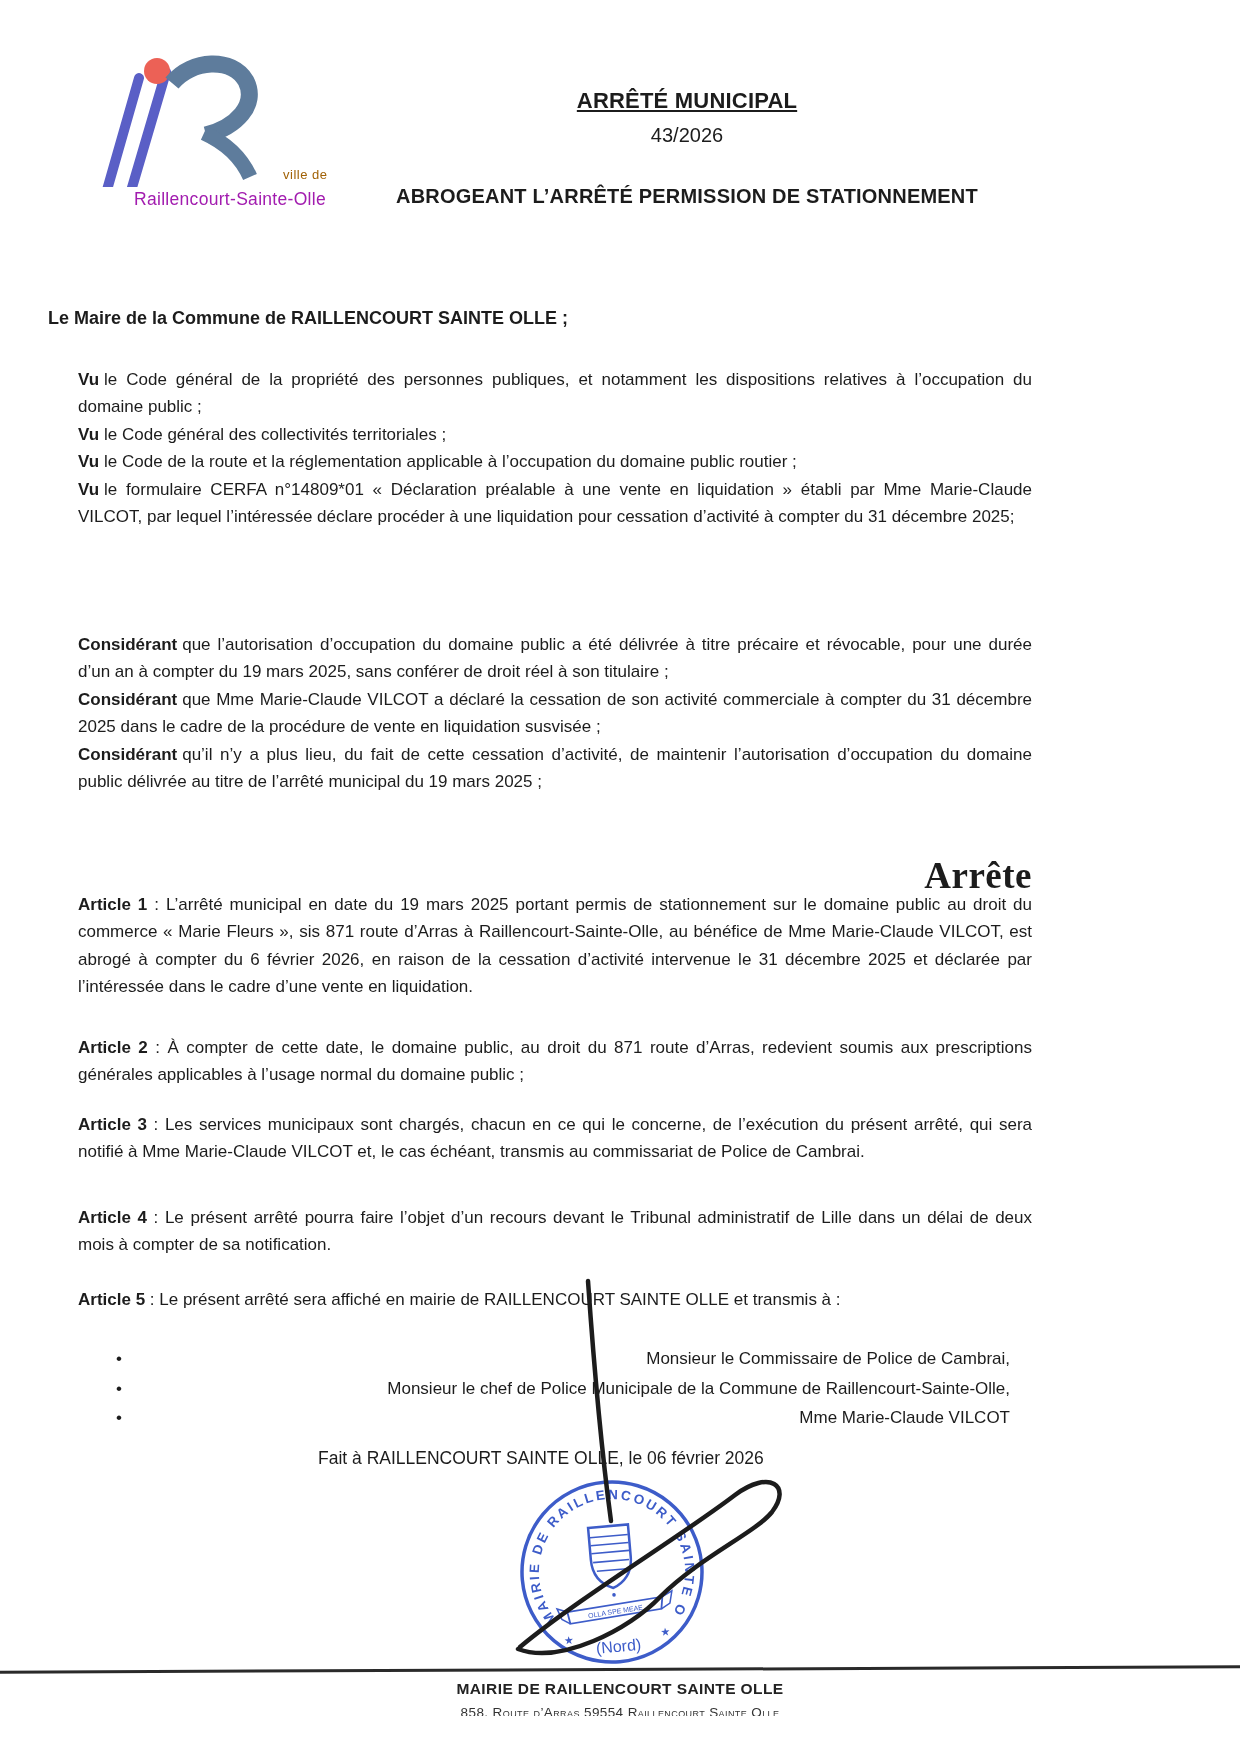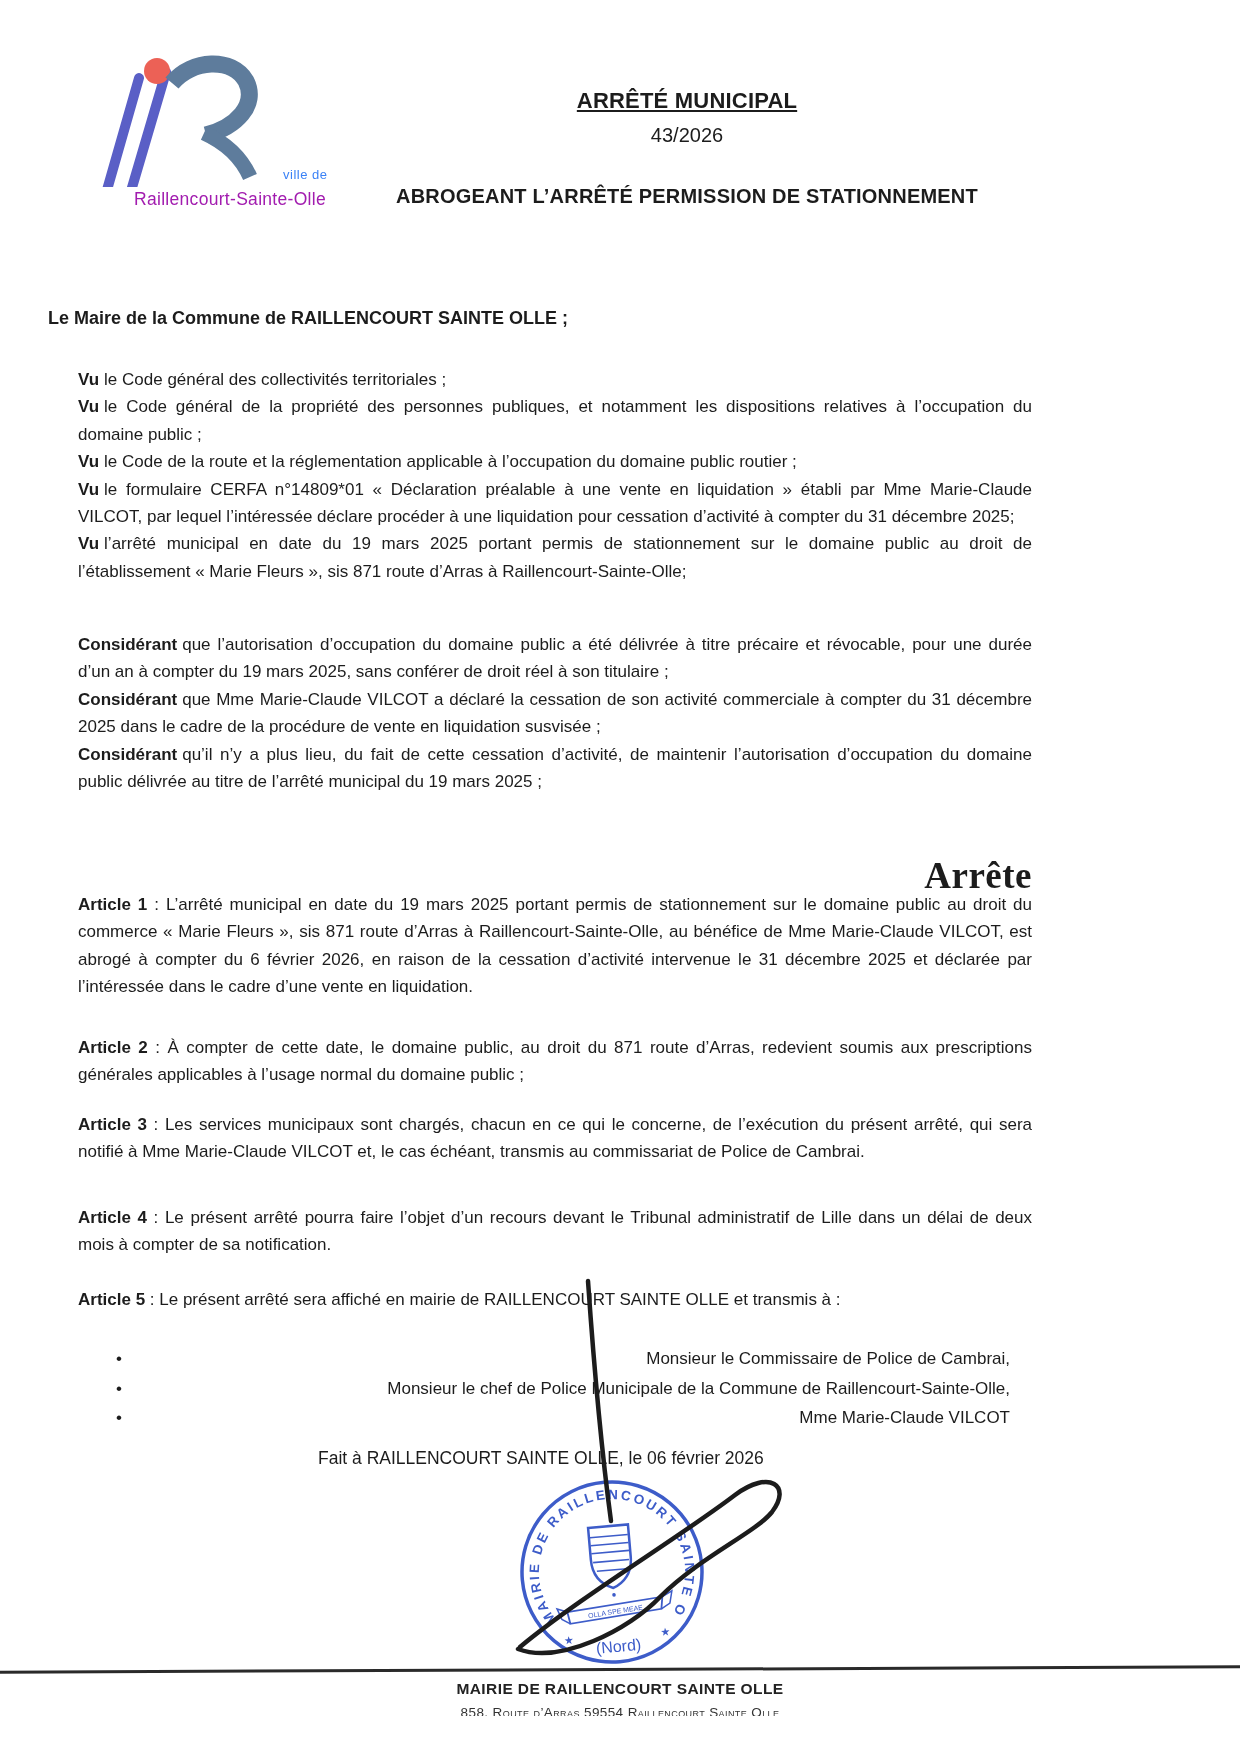--- a/index.html
+++ b/index.html
@@ -6,21 +6,21 @@
   .page{
     position:relative;width:1240px;height:1754px;margin:0 auto;
     background:#ffffff;overflow:hidden;
     font-family:"Liberation Sans","DejaVu Sans",sans-serif;
     color:#1c1c1c;
   }
   .abs{position:absolute;}
   
   .logo-block{left:100px;top:55px;width:250px;height:160px;}
   .logo-svg{position:absolute;left:0;top:0;}
-  .ville-de{position:absolute;left:183px;top:112px;font-size:13px;color:#3b82f6;letter-spacing:.5px;}
+  .ville-de{position:absolute;left:183px;top:112px;font-size:13px;color:#a16207;letter-spacing:.5px;}
   .commune-name{position:absolute;left:34px;top:134px;font-size:17.5px;color:#a21caf;letter-spacing:.3px;}
   .title-block{left:340px;top:80px;width:694px;text-align:center;}
   .doc-title{font-size:22px;font-weight:bold;text-decoration:underline;letter-spacing:.2px;margin:8px;}
   .doc-number{font-size:20px;margin-top:10px;}
   .doc-subtitle{font-size:20px;font-weight:bold;margin-top:38px;letter-spacing:.2px;}
   
   .intro{left:48px;top:308px;width:980px;font-size:18px;font-weight:bold;}
   .text-col{left:78px;width:954px;}
   .text-col p{margin:0;font-size:17px;line-height:27.4px;text-align:justify;}
   b.lead{margin-right:5px;}
@@ -61,25 +61,24 @@
 
   <div class="abs title-block">
     <h1 class="doc-title">ARRÊTÉ MUNICIPAL</h1>
     <div class="doc-number">43/2026</div>
     <div class="doc-subtitle">ABROGEANT L’ARRÊTÉ PERMISSION DE STATIONNEMENT</div>
   </div>
 
   <div class="abs intro">Le Maire de la Commune de RAILLENCOURT SAINTE OLLE ;</div>
 
   <div class="abs text-col" style="top:366px;">
+    <p><b class="lead">Vu</b><span>le Code général de la propriété des personnes publiques, et notamment les dispositions relatives à l’occupation du domaine public ;</span></p>
     <p><b class="lead">Vu</b><span>le Code général des collectivités territoriales ;</span></p>
-    <p><b class="lead">Vu</b><span>le Code général de la propriété des personnes publiques, et notamment les dispositions relatives à l’occupation du domaine public ;</span></p>
     <p><b class="lead">Vu</b><span>le Code de la route et la réglementation applicable à l’occupation du domaine public routier ;</span></p>
     <p><b class="lead">Vu</b><span>le formulaire CERFA n°14809*01 « Déclaration préalable à une vente en liquidation » établi par Mme Marie-Claude VILCOT, par lequel l’intéressée déclare procéder à une liquidation pour cessation d’activité à compter du 31 décembre 2025;</span></p>
-    <p><b class="lead">Vu</b><span>l’arrêté municipal en date du 19 mars 2025 portant permis de stationnement sur le domaine public au droit de l’établissement « Marie Fleurs », sis 871 route d’Arras à Raillencourt-Sainte-Olle;</span></p>
   </div>
 
   <div class="abs text-col" style="top:631px;">
     <p><b class="lead">Considérant</b><span>que l’autorisation d’occupation du domaine public a été délivrée à titre précaire et révocable, pour une durée d’un an à compter du 19 mars 2025, sans conférer de droit réel à son titulaire ;</span></p>
     <p><b class="lead">Considérant</b><span>que Mme Marie-Claude VILCOT a déclaré la cessation de son activité commerciale à compter du 31 décembre 2025 dans le cadre de la procédure de vente en liquidation susvisée ;</span></p>
     <p><b class="lead">Considérant</b><span>qu’il n’y a plus lieu, du fait de cette cessation d’activité, de maintenir l’autorisation d’occupation du domaine public délivrée au titre de l’arrêté municipal du 19 mars 2025 ;</span></p>
   </div>
 
   <div class="abs arrete-heading">Arrête</div>
 

